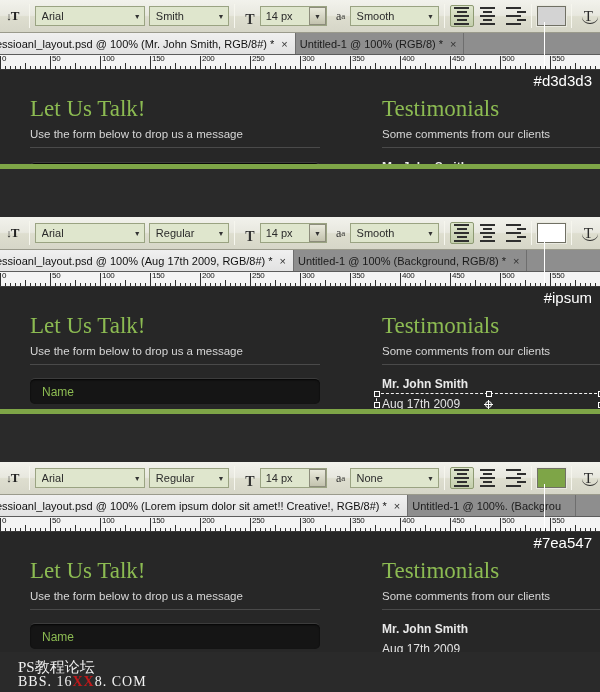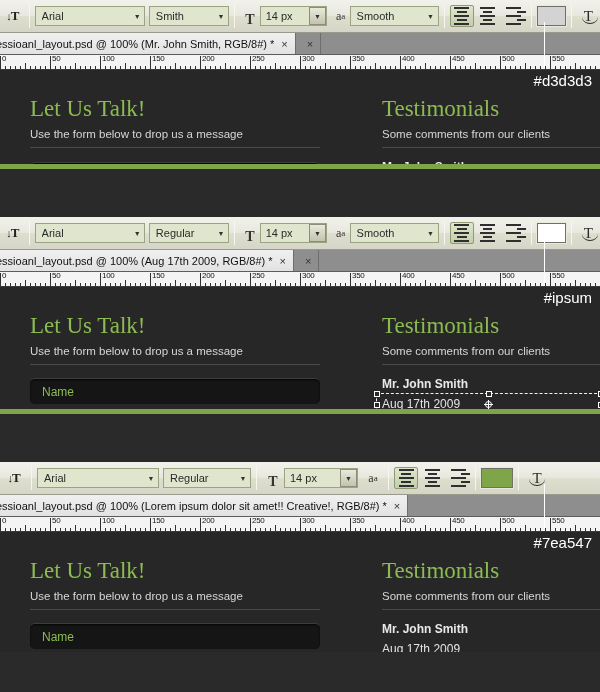--- a/index.html
+++ b/index.html
@@ -292,20 +292,21 @@
     <div class="tb-sep"></div>
     <div class="warp-icon">T<span class="arc"></span></div>
   </div>
 
   <div class="tabbar">
     <div class="doctab active" style="margin-left:-8px;">
       <span>essioanl_layout.psd @ 100% (Mr.  John Smith, RGB/8#) *</span>
       <span class="closex">×</span>
     </div>
     <div class="doctab inactive">
+      <span>Untitled-1 @ 100% (RGB/8) *</span>
       <span class="closex">×</span>
     </div>
     <div class="tab-filler"></div>
   </div>
 
   <div class="ruler">
       <span class="tick maj" style="left: 0px;"></span>
       <span class="tick min" style="left: 5px;"></span>
       <span class="tick min" style="left: 10px;"></span>
       <span class="tick min" style="left: 15px;"></span>
@@ -516,20 +517,21 @@
     <div class="tb-sep"></div>
     <div class="warp-icon">T<span class="arc"></span></div>
   </div>
 
   <div class="tabbar">
     <div class="doctab active" style="margin-left:-8px;">
       <span>essioanl_layout.psd @ 100% (Aug 17th 2009, RGB/8#) *</span>
       <span class="closex">×</span>
     </div>
     <div class="doctab inactive">
+      <span>Untitled-1 @ 100% (Background, RGB/8) *</span>
       <span class="closex">×</span>
     </div>
     <div class="tab-filler"></div>
   </div>
 
   <div class="ruler">
       <span class="tick maj" style="left: 0px;"></span>
       <span class="tick min" style="left: 5px;"></span>
       <span class="tick min" style="left: 10px;"></span>
       <span class="tick min" style="left: 15px;"></span>
@@ -719,20 +721,24 @@
       <span class="caret">▼</span>
     </div>
     <div class="tb-sep"></div>
     <div class="ticon">T</div>
     <div class="combo combo-size">
       <span class="cval">14 px</span>
       <span class="caret">▼</span>
     </div>
     <div style="width:5px"></div>
     <div class="aa-icon">a<sub>a</sub></div>
+    <div class="combo combo-aa">
+      <span class="cval">None</span>
+      <span class="caret">▼</span>
+    </div>
     <div class="tb-sep"></div>
     <div class="align-grp">
       <div class="align-btn l sel">
           <i></i>
           <i></i>
           <i></i>
           <i></i>
           <i></i>
         </div>
       <div class="align-btn c">
@@ -753,20 +759,24 @@
     <div class="tb-sep"></div>
     <div class="color-swatch" style="background:#7ea547"></div>
     <div class="tb-sep"></div>
     <div class="warp-icon">T<span class="arc"></span></div>
   </div>
 
   <div class="tabbar">
     <div class="doctab active" style="margin-left:-8px;">
       <span>essioanl_layout.psd @ 100% (Lorem ipsum dolor sit amet!! Creative!, RGB/8#) *</span>
       <span class="closex">×</span>
+    </div>
+    <div class="doctab inactive">
+      <span>Untitled-1 @ 100%. (Backgrou</span>
+      <span class="closex"></span>
     </div>
     <div class="tab-filler"></div>
   </div>
 
   <div class="ruler">
       <span class="tick maj" style="left: 0px;"></span>
       <span class="tick min" style="left: 5px;"></span>
       <span class="tick min" style="left: 10px;"></span>
       <span class="tick min" style="left: 15px;"></span>
       <span class="tick min" style="left: 20px;"></span>
@@ -916,14 +926,16 @@
       <div class="rule-line" style="margin-top:7px;"></div>
       <div class="tst-name" style="margin-top:12px;">Mr.  John Smith</div>
       <div class="tst-date" style="margin-top:6px;">Aug 17th 2009</div>
 
     </div>
   </div>
 
   <div class="guide-line" style="left:544px; top:22px; height:46px;"></div>
 
   <div class="watermark">
+    <div class="l1">PS教程论坛</div>
+    <div class="l2"><span>BBS. 16</span><span class="rd">XX</span><span>8. COM</span></div>
   </div>
 </div>
 
 </body></html>

